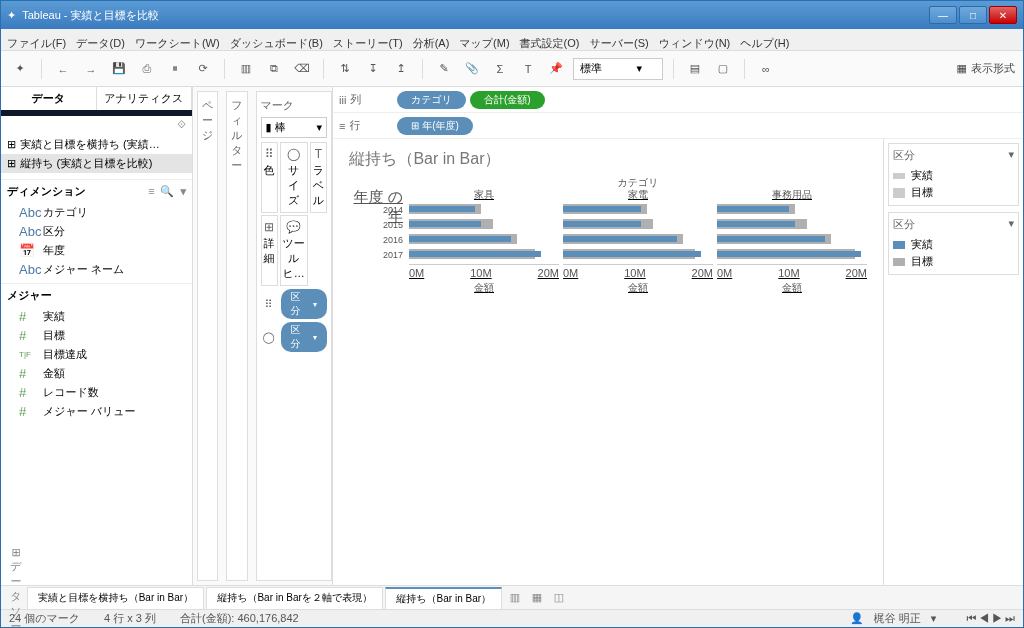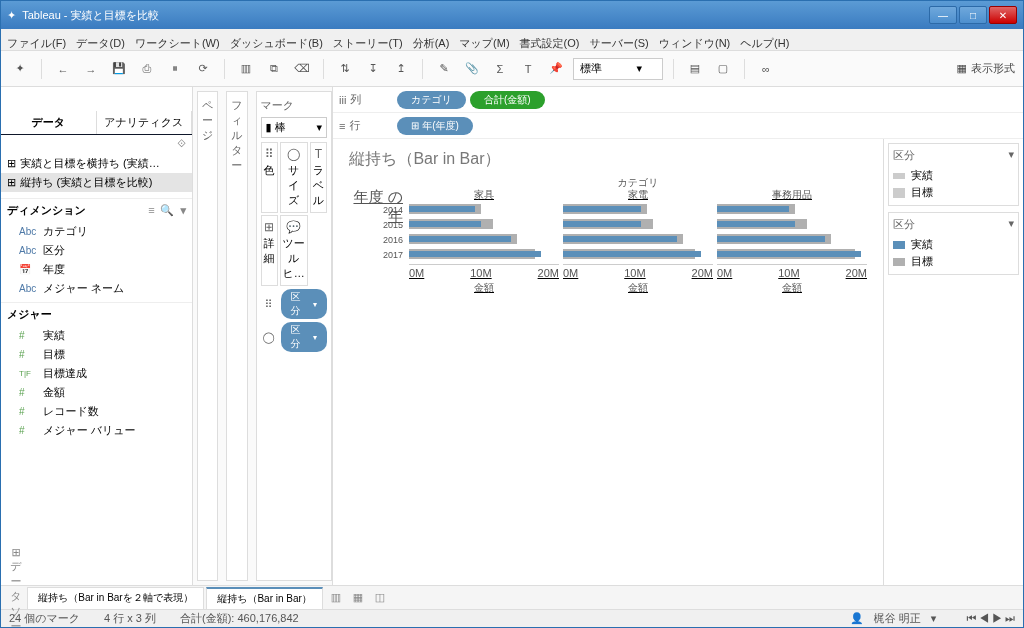--- a/index.html
+++ b/index.html
@@ -12,30 +12,30 @@
 .win-close{background:linear-gradient(#e06666,#cc0000);border:1px solid #990000;border-radius:2px;}
 .menubar { background: #f0f0f0; height: 22px; display: flex; align-items: center; padding: 0 6px; gap: 10px; border-bottom:1px solid #ddd;}
 .menubar span { color: #333; cursor: pointer; margin-top: 8px; }
 .toolbar { height: 36px; display: flex; align-items: center; padding: 0 8px; gap: 6px; border-bottom: 1px solid #ddd; background:#fafafa;}
 .tb-sep { width: 1px; height: 20px; background: #ddd; margin: 0 4px; }
 .tb-btn { width: 22px; height: 22px; display:flex;align-items:center;justify-content:center; color:#555; cursor:pointer;}
 .tb-select { border:1px solid #ccc; height:22px; padding:0 20px 0 6px; background:#fff; min-width:90px; display:flex;align-items:center;}
 .showme { margin-left:auto; display:flex; align-items:center; gap:4px; color:#444;}
 .main { display: flex; height: calc(100% - 28px - 22px - 36px - 24px - 18px); }
 .left-panel { width: 192px; border-right: 1px solid #ddd; display:flex; flex-direction:column;}
-.tabs { display:flex; border-bottom:1px solid #0f172a;margin-top:24px; }
+.tabs { display:flex; border-bottom:6px solid #0f172a; }
 .tab { flex:1; padding:4px 6px; text-align:center; border-right:1px solid #ddd; cursor:pointer;}
 .tab.active { font-weight:bold; }
 .search-row { display:flex; justify-content:flex-end; padding:2px 6px; color:#888;}
 .ds-list { padding:2px 0;}
 .ds-item { padding:2px 6px; display:flex; align-items:center; gap:4px; cursor:pointer; white-space:nowrap; overflow:hidden; text-overflow:ellipsis;}
 .ds-item.active { background:#e4e4e4; }
 .section-hdr { padding:4px 6px; font-weight:bold; border-top:1px solid #eee; margin-top:4px; display:flex; justify-content:space-between; align-items:center;}
 .field { padding:2px 6px 2px 18px; display:flex; align-items:center; gap:4px; cursor:pointer;}
-.fld-icon { width:20px; font-size:10px; }
+.fld-icon { width:20px; font-size:13px; }
 .fld-abc { color:#4e79a7; }
 .fld-date { color:#4e79a7; }
 .fld-num { color:#59a14f; }
 .fld-tf { color:#59a14f; font-size:8px;}
 .mid-panel { width: 140px; border-right:1px solid #ddd; display:flex; flex-direction:row; background:#fafafa;}
 .mid-sec { border:1px solid #ddd; margin:4px; background:#fff; padding:4px;}
 .mid-sec-title { color:#666; padding:2px 0 4px;}
 .marks-type { border:1px solid #ccc; padding:2px 4px; display:flex; justify-content:space-between; align-items:center;}
 .marks-grid { display:grid; grid-template-columns:repeat(3,1fr); gap:2px; margin-top:4px;}
 .mark-btn { border:1px solid #ddd; padding:4px 2px; text-align:center; font-size:9px; cursor:pointer; display:flex; flex-direction:column; align-items:center; gap:2px;}
@@ -421,20 +421,21 @@
             </div>
         </div>
       </div>
     </div>
   </div>
 </div>
 
 <div class="sheet-tabs">
   <div class="sheet-ico">⊞ <span>データ ソース</span></div>
   <div id="sheettabs" style="display:flex">
+      <div class="sheet-tab">実績と目標を横持ち（Bar in Bar）</div>
       <div class="sheet-tab">縦持ち（Bar in Barを２軸で表現）</div>
       <div class="sheet-tab active">縦持ち（Bar in Bar）</div>
     </div>
   <div class="sheet-ico">▥</div>
   <div class="sheet-ico">▦</div>
   <div class="sheet-ico">◫</div>
 </div>
 
 <div class="statusbar">
   <span>24 個のマーク</span>

